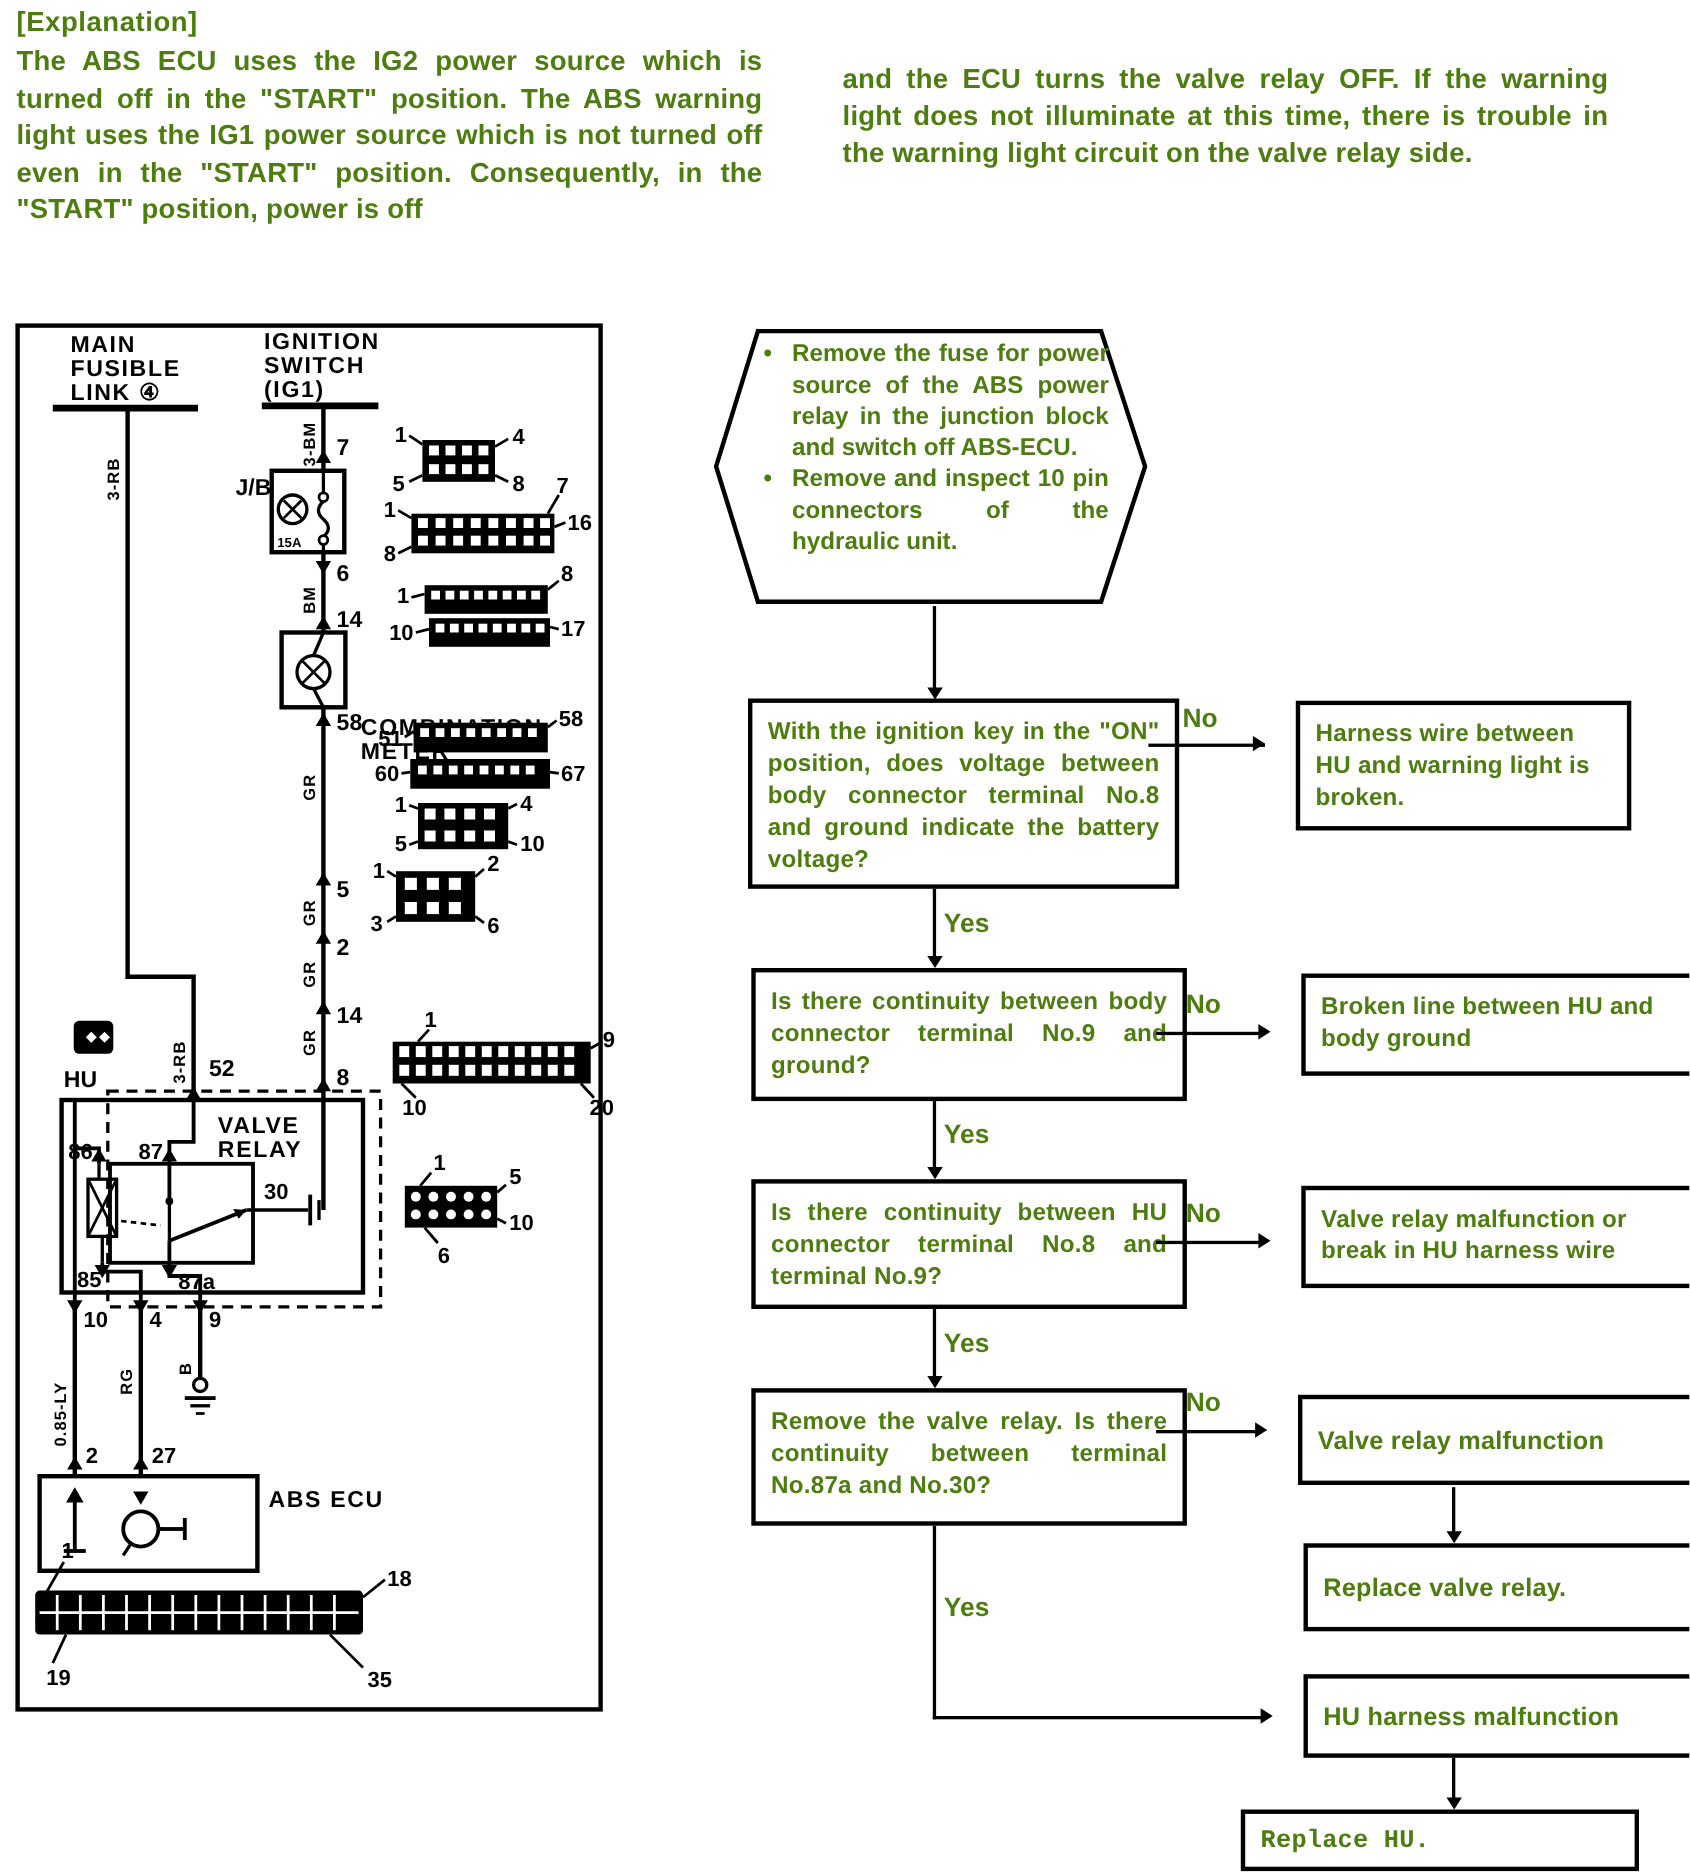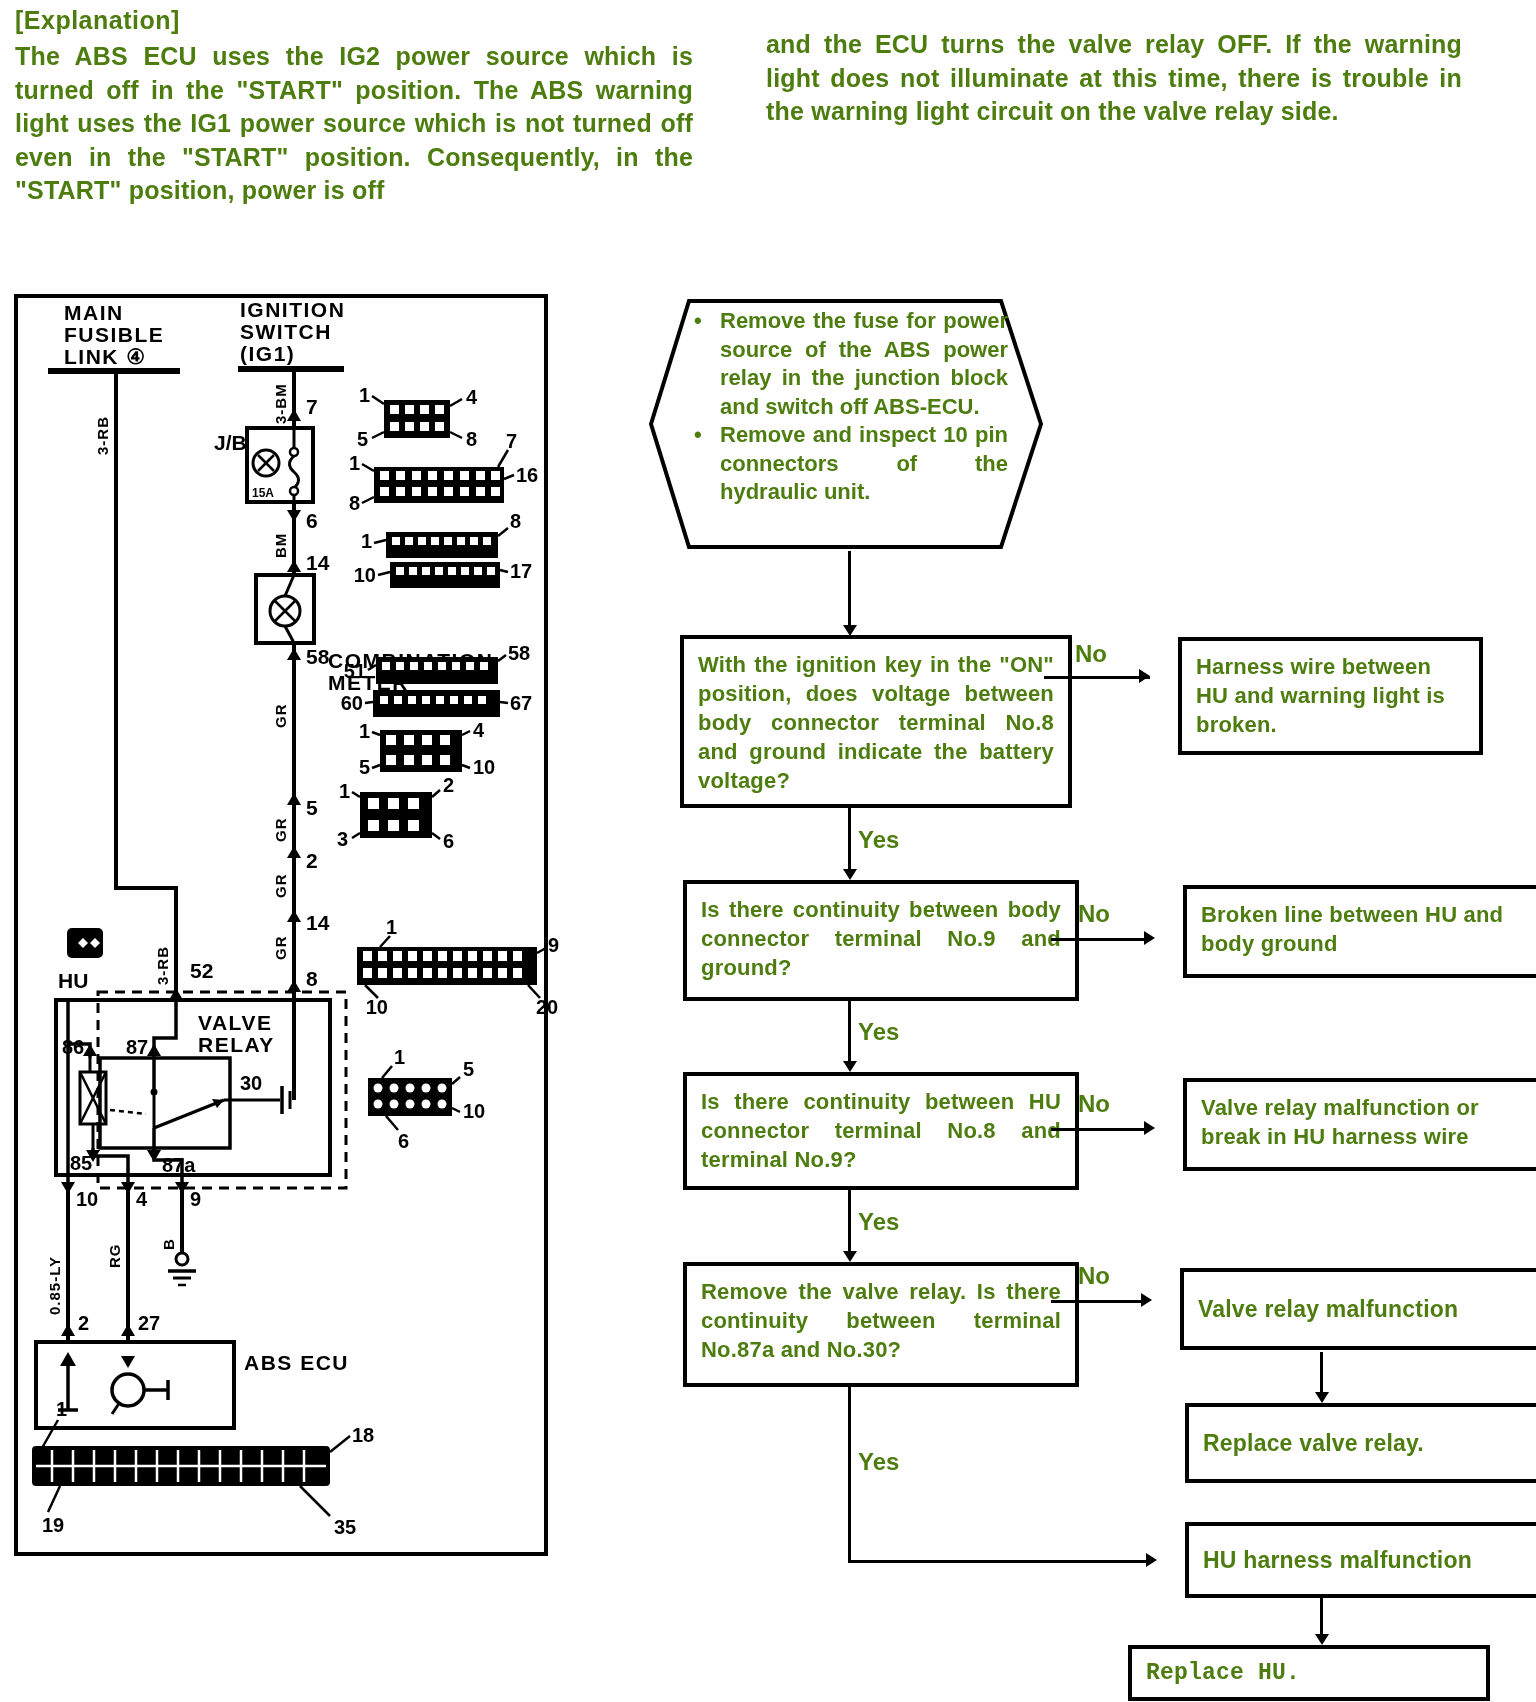--- a/index.html
+++ b/index.html
@@ -34,21 +34,21 @@
   #wiresvg text.comp{font-size:21px;letter-spacing:1.5px;}
   #wiresvg text.small{font-size:12px;}
 </style>
 </head>
 <body>
 
 <div id="page">
 
   <div class="expl-h">[Explanation]</div>
   <div class="expl-p" style="left:15px;top:40px;width:678px;">The ABS ECU uses the IG2 power source which is turned off in the "START" position. The ABS warning light uses the IG1 power source which is not turned off even in the "START" position. Consequently, in the "START" position, power is off</div>
-  <div class="expl-p" style="left:766px;top:28px;width:696px;">and the ECU turns the valve relay OFF. If the warning light does not illuminate at this time, there is trouble in the warning light circuit on the valve relay side.</div>
+  <div class="expl-p" style="left:766px;top:56px;width:696px;">and the ECU turns the valve relay OFF. If the warning light does not illuminate at this time, there is trouble in the warning light circuit on the valve relay side.</div>
 
   <svg class="abs" style="left:645px;top:296px;" width="402" height="256">
     <polygon points="6,128 44,5 356,5 396,128 356,251 44,251" fill="#fff" stroke="#000" stroke-width="4"></polygon>
   </svg>
   <div class="hex-text">
     <div class="hex-item">
       <span class="hex-bullet">•</span>
       <span>Remove the fuse for power source of the ABS power relay in the junction block and switch off ABS-ECU.</span>
     </div>
     <div class="hex-item">

